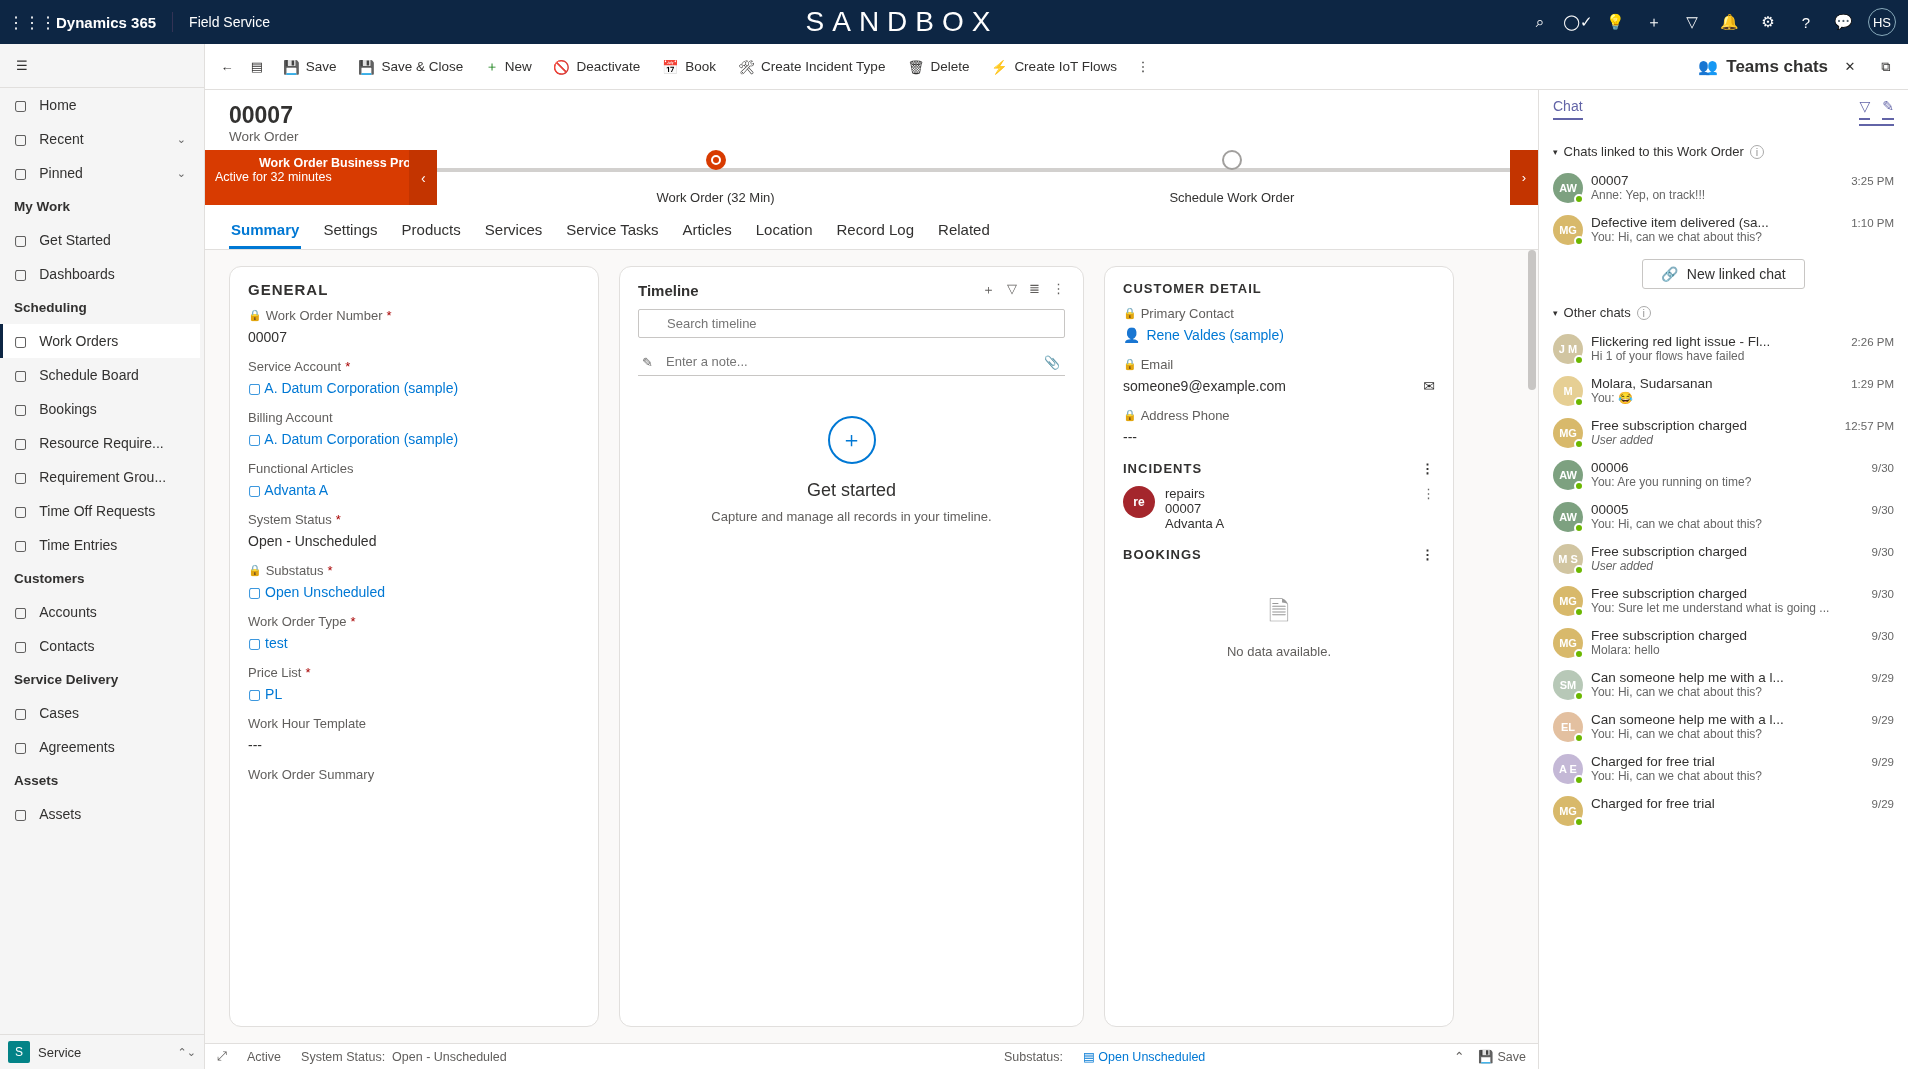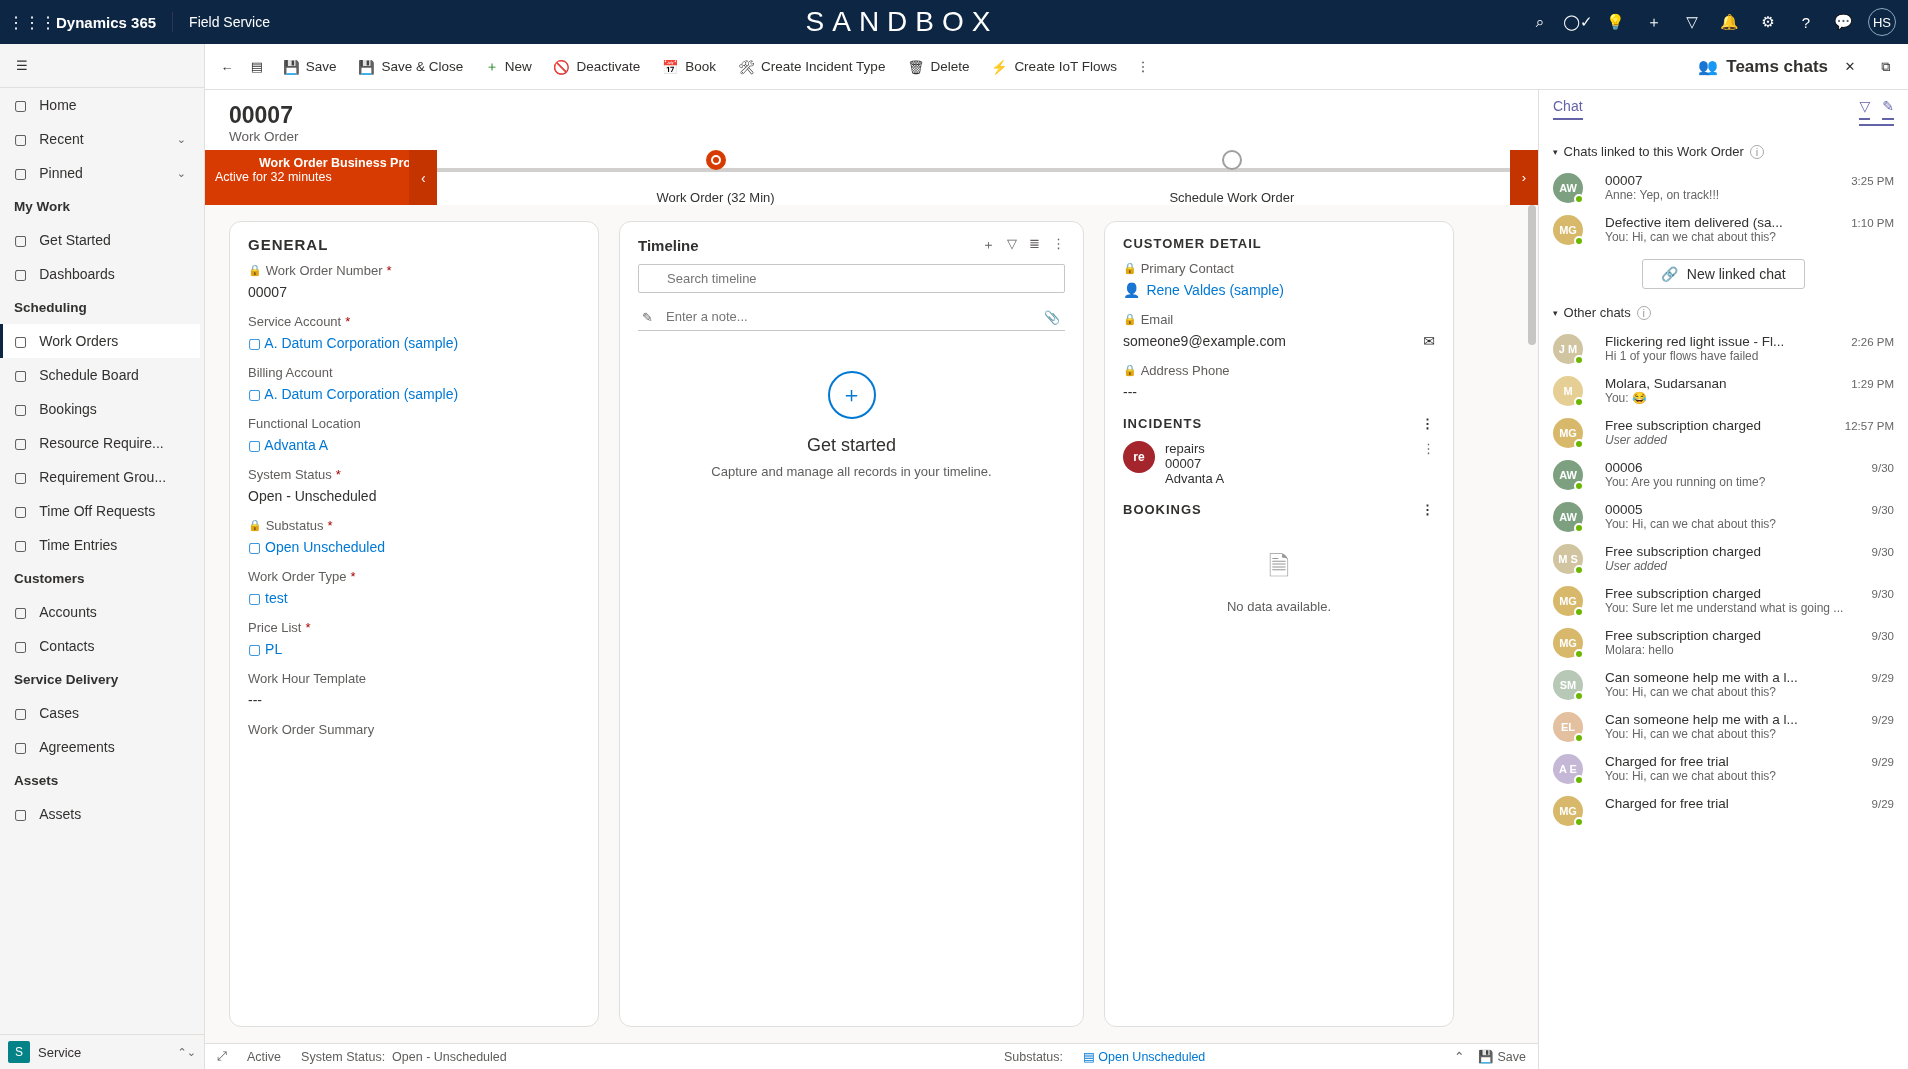--- a/index.html
+++ b/index.html
@@ -105,21 +105,21 @@
 .sb-link { color: #0078d4; }
 
 
 .teams { width: 370px; border-left: 1px solid #e1dfdd; background: #fff; display: flex; flex-direction: column; }
 .teams-tab { padding: 8px 14px 4px; }
 .teams-tab span { color: #6264a7; font-size: 14px; border-bottom: 2px solid #6264a7; padding-bottom: 4px; display: inline-block; }
 .teams-tab .ticons2 { float: right; display: flex; gap: 12px; color: #666; }
 .teams-body { flex: 1; overflow-y: auto; padding: 6px 10px; }
 .teams-sect-hdr { display: flex; align-items: center; gap: 6px; font-size: 13px; padding: 8px 4px; cursor: pointer; }
 .teams-sect-hdr .car { font-size: 9px; }
-.chat-item { display: flex; gap: 22px; padding: 6px 4px; cursor: pointer; }
+.chat-item { display: flex; gap: 8px; padding: 6px 4px; cursor: pointer; }
 .chat-av { width: 30px; height: 30px; border-radius: 50%; display: flex; align-items: center; justify-content: center; font-size: 11px; font-weight: 600; color: #fff; flex-shrink: 0; position: relative; }
 .chat-av .pres { position: absolute; bottom: -1px; right: -1px; width: 10px; height: 10px; border-radius: 50%; background: #6bb700; border: 2px solid #fff; }
 .chat-txt { flex: 1; min-width: 0; }
 .chat-top { display: flex; justify-content: space-between; align-items: baseline; }
 .chat-name { font-size: 13.5px; color: #323130; white-space: nowrap; overflow: hidden; text-overflow: ellipsis; }
 .chat-time { font-size: 11.5px; color: #666; flex-shrink: 0; margin-left: 6px; }
 .chat-sub { font-size: 12px; color: #666; white-space: nowrap; overflow: hidden; text-overflow: ellipsis; }
 .new-linked { border: 1px solid #c8c6c4; border-radius: 3px; padding: 6px 18px; display: flex; align-items: center; gap: 8px; margin: 8px auto; cursor: pointer; width: max-content; font-size: 14px; }
 .info-ic { font-size: 11px; color: #999; border: 1px solid #aaa; border-radius: 50%; width: 14px; height: 14px; display: inline-flex; align-items: center; justify-content: center; }
 
@@ -305,20 +305,31 @@
                 <div class="stagename">Work Order (32 Min)</div>
               </div>
               <div class="stage">
                 <div class="dot"></div>
                 <div class="stagename">Schedule Work Order</div>
               </div>
             </div>
           <div class="arrbox">›</div>
         </div>
 
+        <div class="tabs" id="tabs">
+            <div class="tab active">Summary</div>
+            <div class="tab">Settings</div>
+            <div class="tab">Products</div>
+            <div class="tab">Services</div>
+            <div class="tab">Service Tasks</div>
+            <div class="tab">Articles</div>
+            <div class="tab">Location</div>
+            <div class="tab">Record Log</div>
+            <div class="tab">Related</div>
+          </div>
 
         <div class="record-scroll-wrap">
           <div class="fake-scroll"></div>
           <div class="form-scroll">
 
             <div class="card col1">
               <div class="chdr">GENERAL</div>
               <div id="general-fields">
                   <div class="field">
                     <div class="lbl">
@@ -336,21 +347,21 @@
                     <div class="val link"><span>▢</span> A. Datum Corporation (sample)</div>
                   </div>
                   <div class="field">
                     <div class="lbl">
                       <span>Billing Account</span>
                     </div>
                     <div class="val link"><span>▢</span> A. Datum Corporation (sample)</div>
                   </div>
                   <div class="field">
                     <div class="lbl">
-                      <span>Functional Location</span>
+                      <span>Functional Articles</span>
                     </div>
                     <div class="val link"><span>▢</span> Advanta A</div>
                   </div>
                   <div class="field">
                     <div class="lbl">
                       <span>System Status</span>
                       <span class="req">*</span>
                     </div>
                     <div class="val ">Open - Unscheduled</div>
                   </div>

